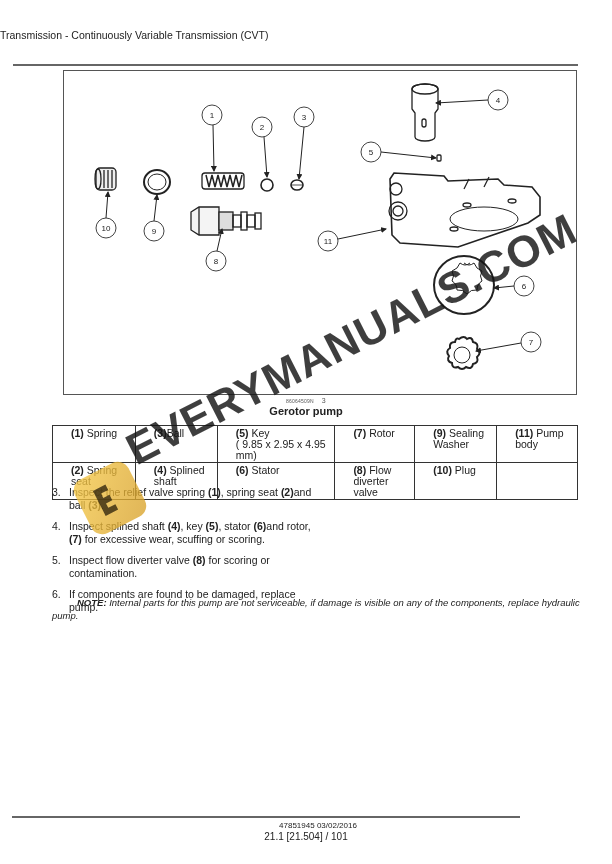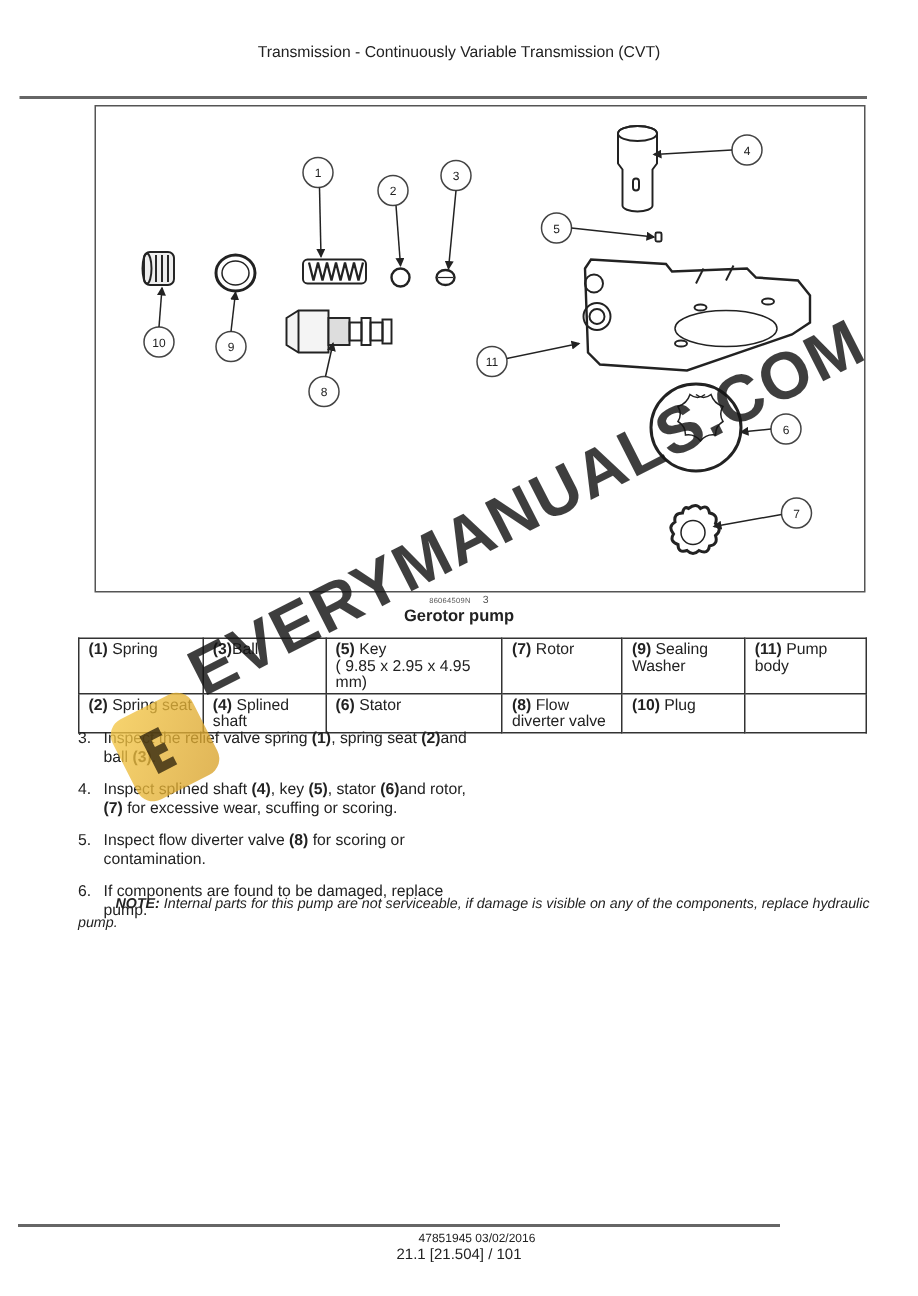--- a/index.html
+++ b/index.html
@@ -1,20 +1,20 @@
 <!DOCTYPE html>
 <html><head>
   <meta charset="utf-8">
   <style>
     * { box-sizing: border-box; margin: 0; padding: 0; }
     html, body { width: 612px; height: 864px; background: #ffffff; overflow: hidden; }
     body { position: relative; font-family: "Liberation Sans", sans-serif; color: #222; }
 
     .header-title {
-      position: absolute; left: 0; top: 29px; width: 612px; text-align: center;
+      position: absolute; left: 0; top: 29px; width: 612px; text-align: left;
       font-size: 10.5px; color: #222;
     }
     .rule {
       position: absolute; left: 13px; width: 565px; height: 2px; background: #666;
     }
     .rule.top { top: 64px; }
     .rule.bottom { top: 816px; left: 12px; width: 508px; }
 
     .figure-box {
       position: absolute; left: 63px; top: 70px; width: 514px; height: 325px;
@@ -30,21 +30,21 @@
     .caption {
       position: absolute; left: 0; top: 405px; width: 612px; text-align: center;
       font-size: 11px; font-weight: bold; color: #222;
     }
 
     table.legend {
       position: absolute; left: 52px; top: 425px; width: 526px;
       border-collapse: collapse; font-size: 10.5px; color: #222;
     }
     table.legend td {
-      border: 1px solid #333; vertical-align: top; padding: 2px 2px 1px 6px;
+      border: 1px solid #333; vertical-align: top; padding: 2px 2px 1px 18px;
       line-height: 11px; height: 25px;
     }
     table.legend td b { font-weight: bold; }
     .col1 { width: 83px; } .col2 { width: 82px; } .col3 { width: 118px; margin-left: 16px; }
     .col4 { width: 80px; } .col5 { width: 82px; } .col6 { width: 81px; }
 
     ol.steps {
       position: absolute; left: 52px; top: 486px; width: 270px; list-style: none;
       font-size: 10.5px; color: #222; line-height: 12.5px;
     }

